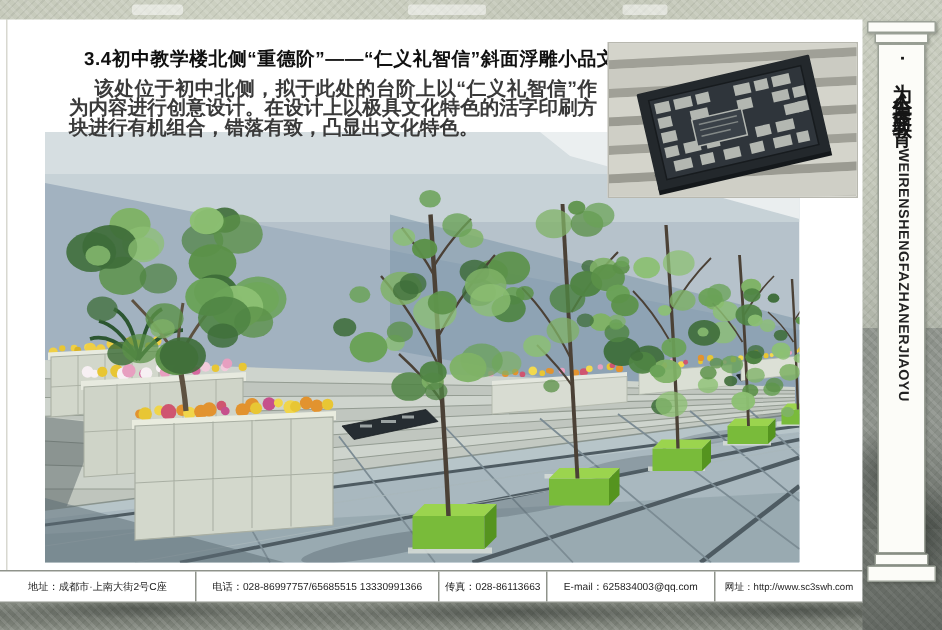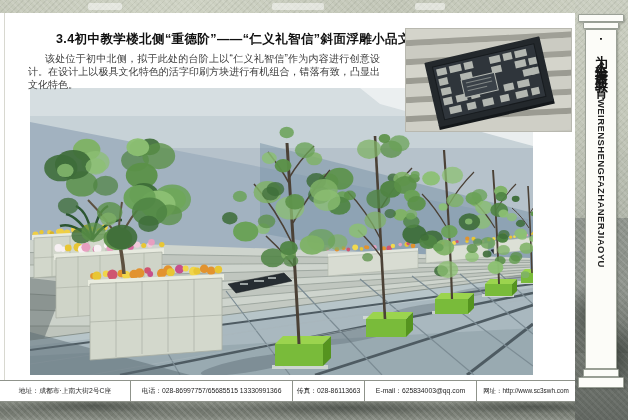--- a/index.html
+++ b/index.html
@@ -36,22 +36,22 @@
   .cap2{left:8px;top:22px;width:36px;height:7px;}
   .shaft{left:10px;top:29px;width:32px;height:340px;display:flex;justify-content:center;}
   .neckB{left:8px;top:369px;width:36px;height:8px;}
   .base{left:3px;top:377px;width:46px;height:11px;}
   .v-text{writing-mode:vertical-rl;text-orientation:mixed;padding-top:7px;line-height:32px;}
   .v-cn{font-size:13px;font-weight:700;letter-spacing:4px;color:#161616;}
   .v-en{font-size:9.5px;font-weight:700;letter-spacing:.4px;color:#22222;color:#222;margin-top:9px;}
   
   .title{position:absolute;left:56px;top:31px;font-size:12.5px;font-weight:700;color:#101010;
     letter-spacing:.4px;white-space:nowrap;z-index:2;}
-  .para{position:absolute;left:28px;top:52px;width:352px;font-size:10px;line-height:13px;
-    color:#3a3a3a;text-indent:17px;text-align:justify;z-index:2;}
+  .para{position:absolute;left:46px;top:52px;width:352px;font-size:13px;line-height:13px;
+    color:#3a3a3a;text-indent:17px;text-align:justify;z-index:2;font-weight:bold;}
   
   .main-render{position:absolute;left:30px;top:88px;width:503px;height:287px;z-index:1;}
   .inset{position:absolute;left:405px;top:28px;width:165px;height:102px;z-index:3;
     border:1px solid #b8b8af;background:#fff;}
   
   .footer{position:absolute;left:0;top:380px;width:575px;height:22px;background:#ffffff;z-index:5;
     border-top:1px solid #8f938b;border-bottom:1px solid #8f938b;display:flex;box-sizing:border-box;}
   .fcell{display:flex;align-items:center;justify-content:center;font-size:6.8px;color:#1d1d1d;
     white-space:nowrap;overflow:hidden;box-sizing:border-box;}
   .fcell + .fcell{border-left:1px solid #8f938b;}

